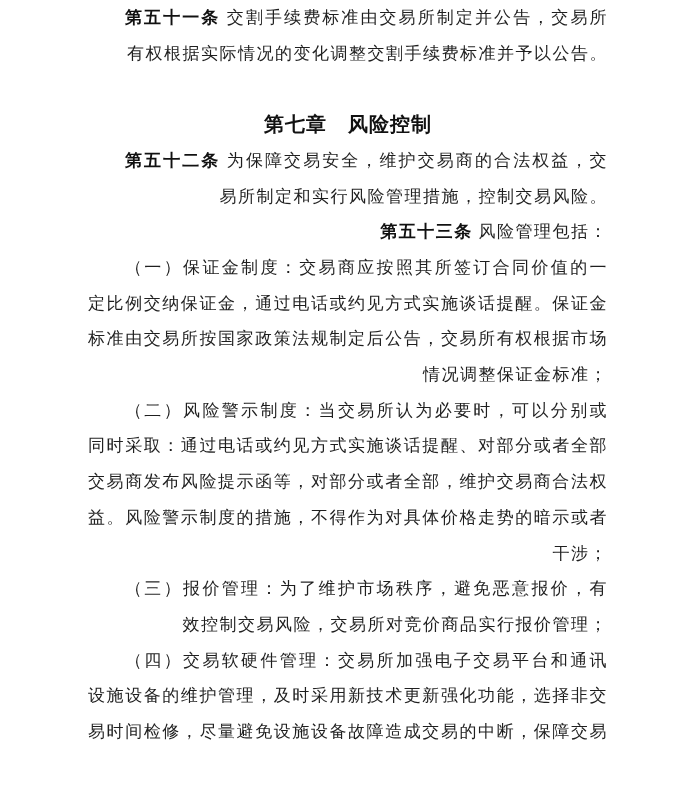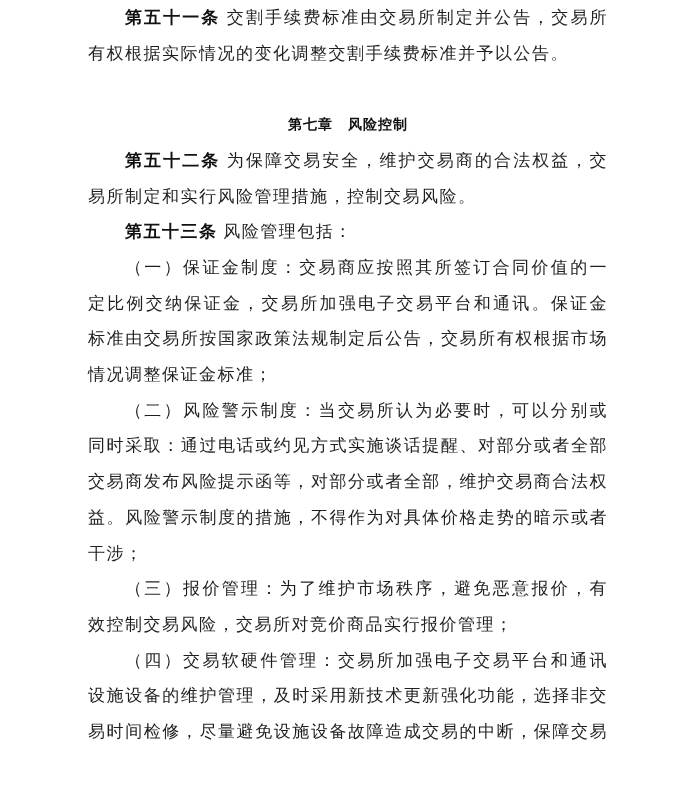--- a/index.html
+++ b/index.html
@@ -20,38 +20,38 @@
   }
   .doc {
     width: 520px;
     color: #1f1f1f;
     font-size: 17px;
     line-height: 35.7px;
     letter-spacing: 1.5px;
   }
   .line {
     white-space: nowrap;
-    text-align: left;
+    text-align: right;
   }
   
   .line.fill {
     white-space: normal;
     text-align: justify;
     text-align-last: justify;
     text-justify: inter-character;
   }
   .line.indent { text-indent: 37px; }
   .lead {
     font-weight: 700;
     font-family: "Liberation Sans", "DejaVu Sans", sans-serif;
     color: #111111;
   }
   .heading {
     margin-top: 35.7px;
-    font-size: 14px;
+    font-size: 20px;
     font-weight: 700;
     font-family: "Liberation Sans", "DejaVu Sans", sans-serif;
     color: #111111;
     text-align: center;
     line-height: 35.7px;
     letter-spacing: 1px;
   }
 </style>
 </head>
 <body>
@@ -65,21 +65,21 @@
       <div class="heading">第七章　风险控制</div>
       <div class="para">
         <div class="line fill indent"><span class="lead">第五十二条</span><span> 为保障交易安全，维护交易商的合法权益，交</span></div>
         <div class="line"><span>易所制定和实行风险管理措施，控制交易风险。</span></div>
       </div>
       <div class="para">
         <div class="line indent"><span class="lead">第五十三条</span><span> 风险管理包括：</span></div>
       </div>
       <div class="para">
         <div class="line fill indent"><span>（一）保证金制度：交易商应按照其所签订合同价值的一</span></div>
-        <div class="line fill"><span>定比例交纳保证金，交易所加强电子交易平台和通讯。保证金</span></div>
+        <div class="line fill"><span>定比例交纳保证金，通过电话或约见方式实施谈话提醒。保证金</span></div>
         <div class="line fill"><span>标准由交易所按国家政策法规制定后公告，交易所有权根据市场</span></div>
         <div class="line"><span>情况调整保证金标准；</span></div>
       </div>
       <div class="para">
         <div class="line fill indent"><span>（二）风险警示制度：当交易所认为必要时，可以分别或</span></div>
         <div class="line fill"><span>同时采取：通过电话或约见方式实施谈话提醒、对部分或者全部</span></div>
         <div class="line fill"><span>交易商发布风险提示函等，对部分或者全部，维护交易商合法权</span></div>
         <div class="line fill"><span>益。风险警示制度的措施，不得作为对具体价格走势的暗示或者</span></div>
         <div class="line"><span>干涉；</span></div>
       </div>

